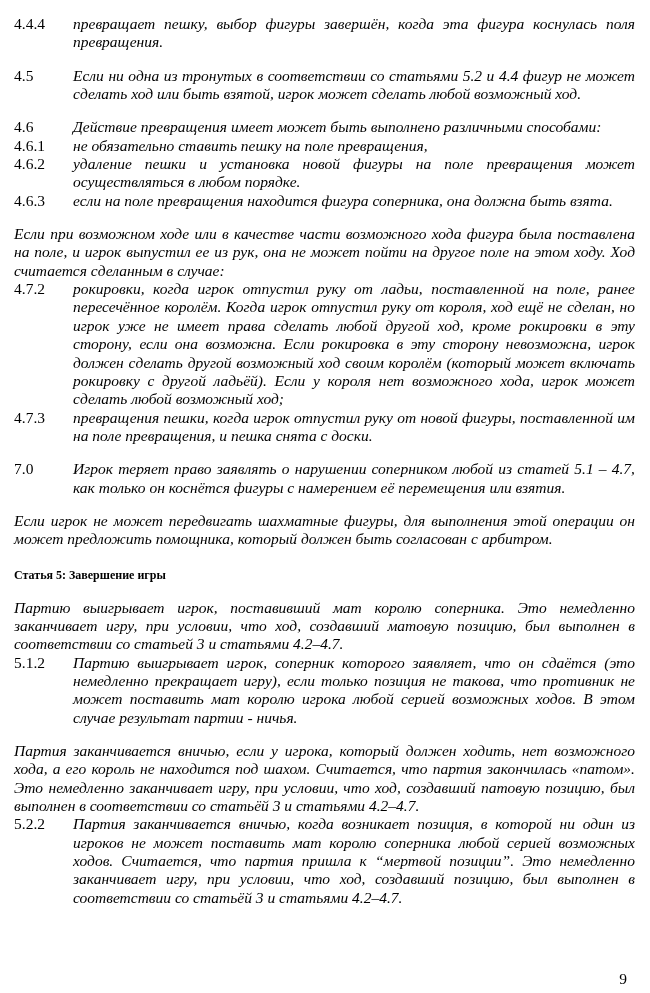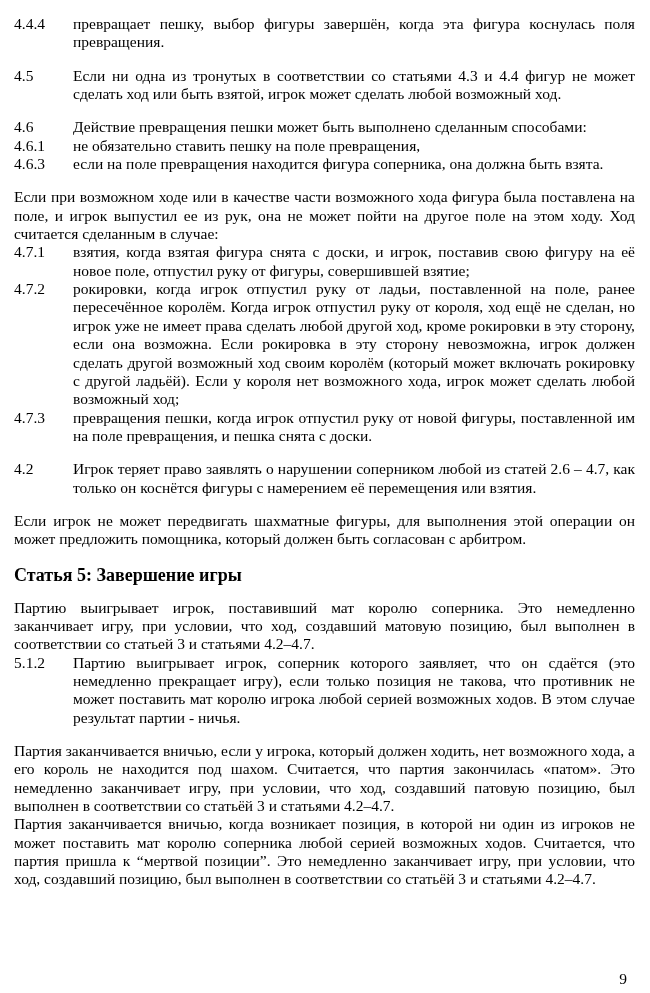--- a/index.html
+++ b/index.html
@@ -27,23 +27,24 @@
   .item.gap {
     margin-top: 15px;
   }
   .num {
     flex: 0 0 59px;
     width: 59px;
   }
   .txt {
     flex: 1 1 auto;
     text-align: justify;
+    font-style: italic;
   }
   .section-heading {
-    font-size: 18px;
+    font-size: 12px;
     font-weight: bold;
     line-height: 24px;
     margin: 14px 0 12px 0;
   }
   .page-number {
     position: absolute;
     right: 23px;
     bottom: 5px;
     font-size: 15.5px;
     line-height: 18px;
@@ -53,65 +54,66 @@
 <body>
 
 <div class="page">
   <div class="doc-body" id="doc-body">
       <div class="item">
         <div class="num">4.4.4</div>
         <div class="txt">превращает пешку, выбор фигуры завершён, когда эта фигура коснулась поля превращения.</div>
       </div>
       <div class="item gap">
         <div class="num">4.5</div>
-        <div class="txt">Если ни одна из тронутых в соответствии со статьями 4.3 и 4.4 фигур не может сделать ход или быть взятой, игрок может сделать любой возможный ход.</div>
+        <div class="txt">Если ни одна из тронутых в соответствии со статьями 5.2 и 4.4 фигур не может сделать ход или быть взятой, игрок может сделать любой возможный ход.</div>
       </div>
       <div class="item gap">
         <div class="num">4.6</div>
-        <div class="txt">Действие превращения пешки может быть выполнено сделанным способами:</div>
+        <div class="txt">Действие превращения имеет может быть выполнено различными способами:</div>
       </div>
       <div class="item">
         <div class="num">4.6.1</div>
         <div class="txt">не обязательно ставить пешку на поле превращения,</div>
+      </div>
+      <div class="item">
+        <div class="num">4.6.2</div>
+        <div class="txt">удаление пешки и установка новой фигуры на поле превращения может осуществляться в любом порядке.</div>
       </div>
       <div class="item">
         <div class="num">4.6.3</div>
         <div class="txt">если на поле превращения находится фигура соперника, она должна быть взята.</div>
       </div>
       <div class="item gap">
         <div class="txt">Если при возможном ходе или в качестве части возможного хода фигура была поставлена на поле, и игрок выпустил ее из рук, она не может пойти на другое поле на этом ходу. Ход считается сделанным в случае:</div>
-      </div>
-      <div class="item">
-        <div class="num">4.7.1</div>
-        <div class="txt">взятия, когда взятая фигура снята с доски, и игрок, поставив свою фигуру на её новое поле, отпустил руку от фигуры, совершившей взятие;</div>
       </div>
       <div class="item">
         <div class="num">4.7.2</div>
         <div class="txt">рокировки, когда игрок отпустил руку от ладьи, поставленной на поле, ранее пересечённое королём. Когда игрок отпустил руку от короля, ход ещё не сделан, но игрок уже не имеет права сделать любой другой ход, кроме рокировки в эту сторону, если она возможна. Если рокировка в эту сторону невозможна, игрок должен сделать другой возможный ход своим королём (который может включать рокировку с другой ладьёй). Если у короля нет возможного хода, игрок может сделать любой возможный ход;</div>
       </div>
       <div class="item">
         <div class="num">4.7.3</div>
         <div class="txt">превращения пешки, когда игрок отпустил руку от новой фигуры, поставленной им на поле превращения, и пешка снята с доски.</div>
       </div>
       <div class="item gap">
-        <div class="num">4.2</div>
-        <div class="txt">Игрок теряет право заявлять о нарушении соперником любой из статей 2.6 – 4.7, как только он коснётся фигуры с намерением её перемещения или взятия.</div>
+        <div class="num">7.0</div>
+        <div class="txt">Игрок теряет право заявлять о нарушении соперником любой из статей 5.1 – 4.7, как только он коснётся фигуры с намерением её перемещения или взятия.</div>
       </div>
       <div class="item gap">
         <div class="txt">Если игрок не может передвигать шахматные фигуры, для выполнения этой операции он может предложить помощника, который должен быть согласован с арбитром.</div>
       </div>
       <div class="section-heading">Статья 5: Завершение игры</div>
       <div class="item">
         <div class="txt">Партию выигрывает игрок, поставивший мат королю соперника. Это немедленно заканчивает игру, при условии, что ход, создавший матовую позицию, был выполнен в соответствии со статьей 3 и статьями 4.2–4.7.</div>
       </div>
       <div class="item">
         <div class="num">5.1.2</div>
         <div class="txt">Партию выигрывает игрок, соперник которого заявляет, что он сдаётся (это немедленно прекращает игру), если только позиция не такова, что противник не может поставить мат королю игрока любой серией возможных ходов. В этом случае результат партии - ничья.</div>
       </div>
       <div class="item gap">
         <div class="txt">Партия заканчивается вничью, если у игрока, который должен ходить, нет возможного хода, а его король не находится под шахом. Считается, что партия закончилась «патом». Это немедленно заканчивает игру, при условии, что ход, создавший патовую позицию, был выполнен в соответствии со статьёй 3 и статьями 4.2–4.7.</div>
       </div>
       <div class="item">
+        <div class="num">5.2.2</div>
         <div class="txt">Партия заканчивается вничью, когда возникает позиция, в которой ни один из игроков не может поставить мат королю соперника любой серией возможных ходов. Считается, что партия пришла к “мертвой позиции”. Это немедленно заканчивает игру, при условии, что ход, создавший позицию, был выполнен в соответствии со статьёй 3 и статьями 4.2–4.7.</div>
       </div>
     </div>
   <div class="page-number">9</div>
 </div>
 
 </body></html>

